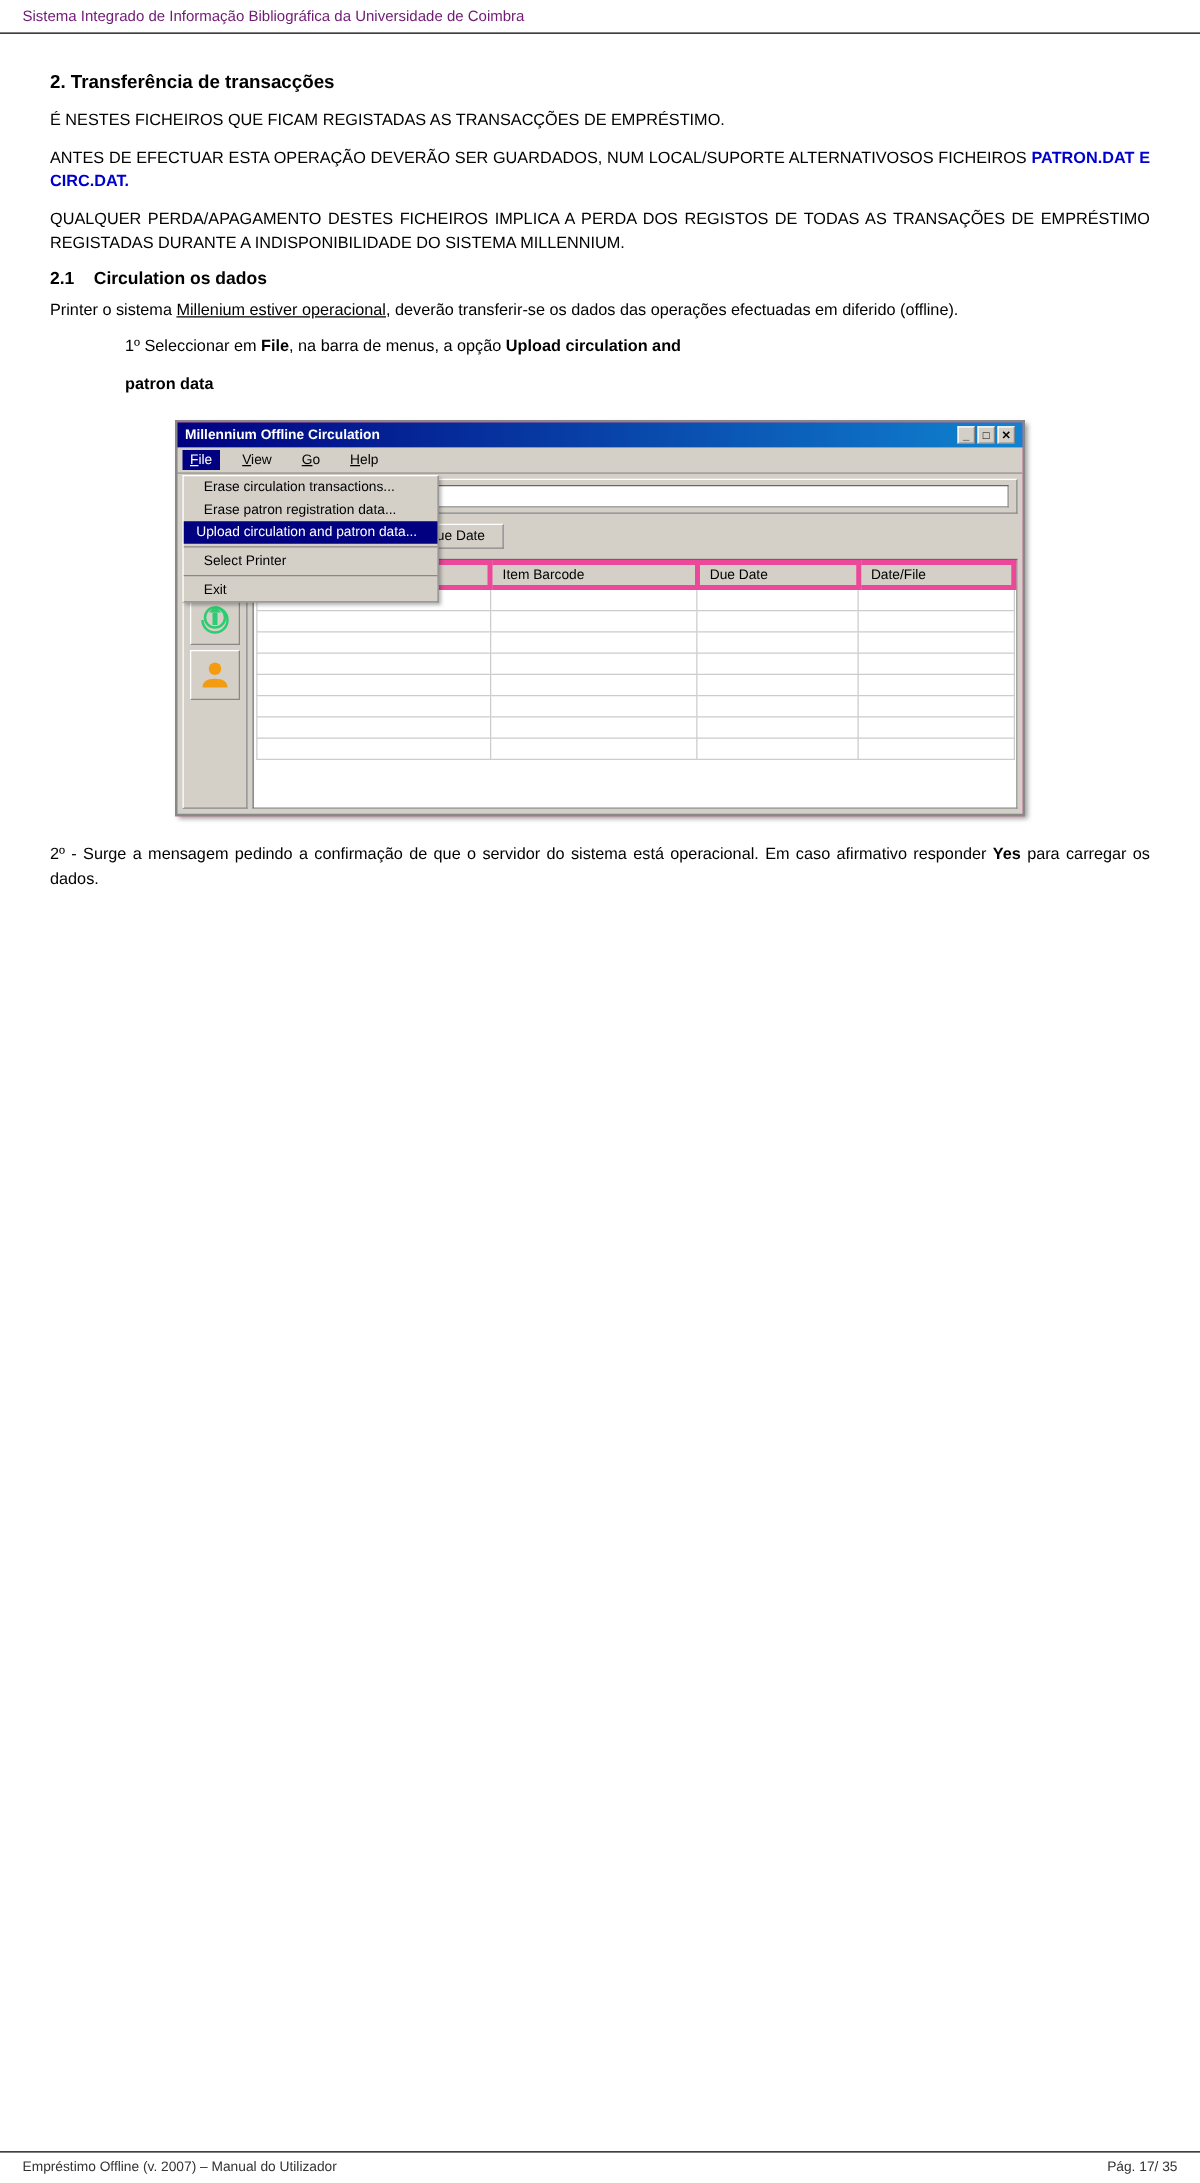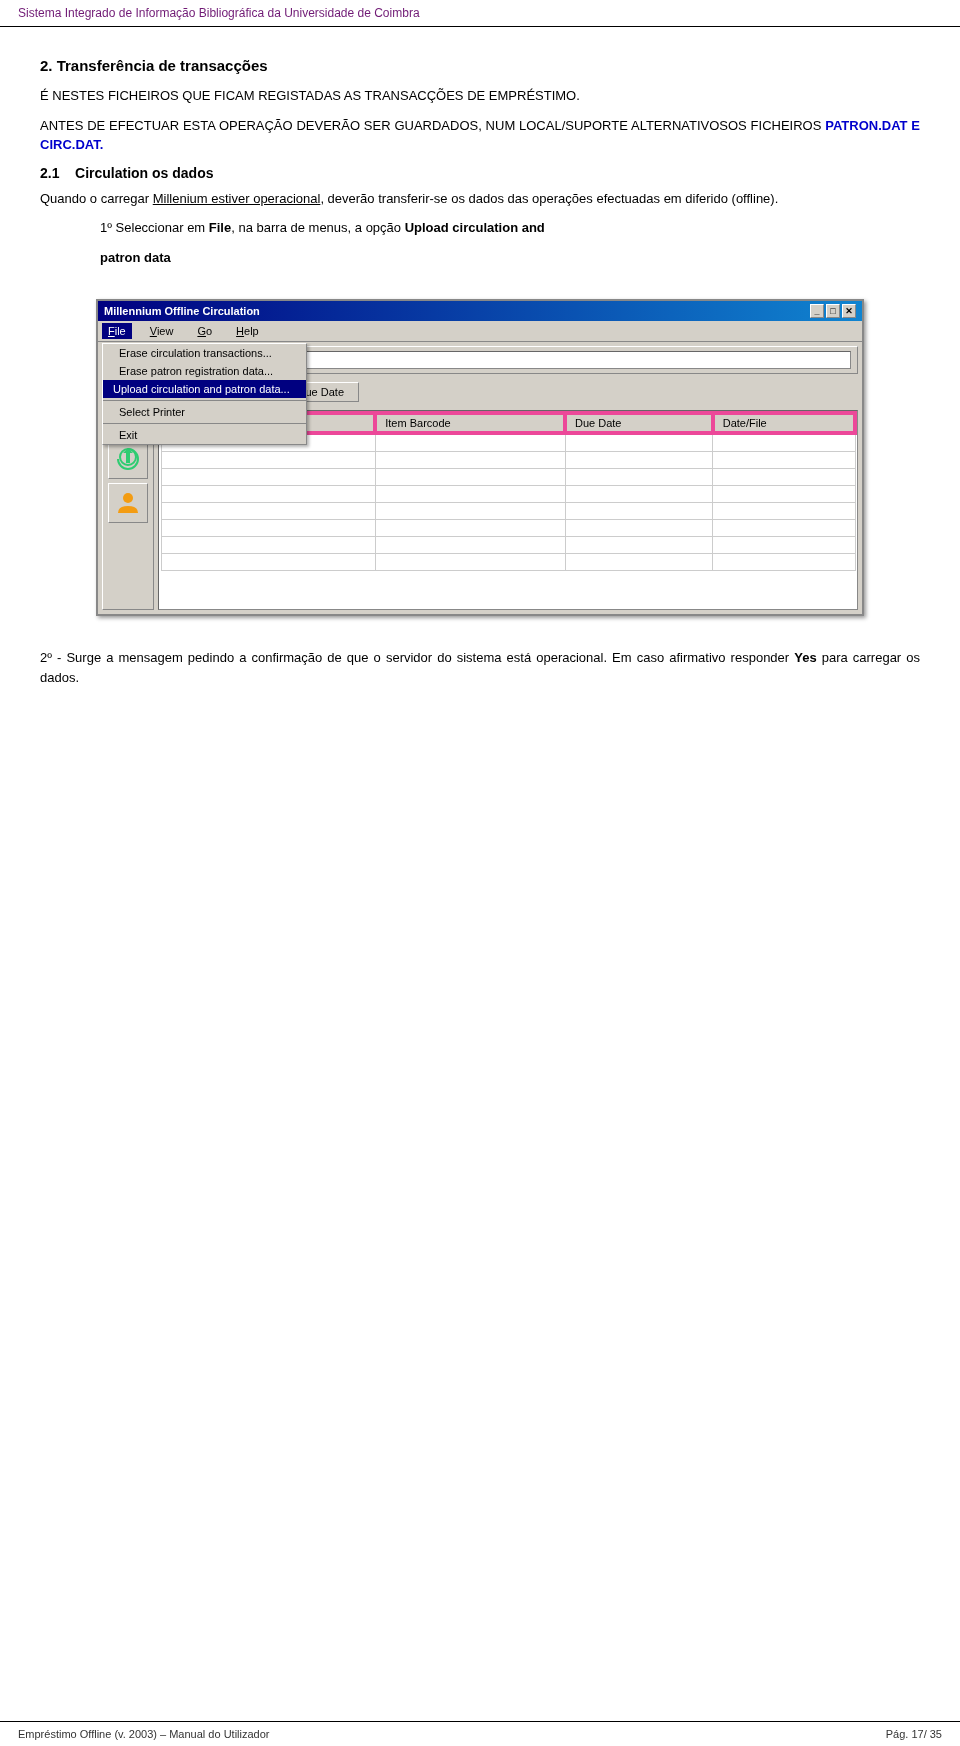--- a/index.html
+++ b/index.html
@@ -63,22 +63,22 @@
 
     .highlight-blue {
       color: #0000cc;
       font-weight: bold;
     }
 
     
     .app-window {
       border: 2px solid #888;
       background: #ec4899;
-      margin: 20px auto;
-      width: 768px;
+      margin: 8px auto;
+      width: 680px;
       font-size: 11px;
       font-family: 'Arial', sans-serif;
       box-shadow: 2px 2px 4px rgba(0,0,0,0.4);
     }
 
     .title-bar {
       background: linear-gradient(to right, #000080, #1084d0);
       color: white;
       padding: 3px 6px;
       display: flex;
@@ -311,28 +311,29 @@
 <div class="content">
 
   <h2>2.  Transferência de transacções</h2>
 
   <p>É NESTES FICHEIROS QUE FICAM REGISTADAS AS TRANSACÇÕES DE EMPRÉSTIMO.</p>
 
   <p>
     <span>ANTES DE EFECTUAR ESTA OPERAÇÃO DEVERÃO SER GUARDADOS, NUM LOCAL/SUPORTE ALTERNATIVOSOS FICHEIROS </span><span class="highlight-blue">PATRON.DAT E CIRC.DAT.</span>
   </p>
 
+  <p>QUALQUER PERDA/APAGAMENTO DESTES FICHEIROS IMPLICA A PERDA DOS REGISTOS DE TODAS AS TRANSAÇÕES DE EMPRÉSTIMO REGISTADAS DURANTE A INDISPONIBILIDADE DO SISTEMA MILLENNIUM.</p>
 
   <h3>
     <span>2.1</span>&nbsp;&nbsp;&nbsp;
     <span>Circulation os dados</span>
   </h3>
 
   <p>
-    <span>Quando o carregar </span><u>Millenium estiver operacional</u><span>, deverão transferir-se os dados das operações efectuadas em diferido  (offline).</span>
+    <span>Printer o sistema </span><u>Millenium estiver operacional</u><span>, deverão transferir-se os dados das operações efectuadas em diferido  (offline).</span>
   </p>
 
   <div class="indent-block">
     <p>
       <span>1º Seleccionar em </span><strong>File</strong><span>, na barra de menus, a opção </span><strong>Upload circulation and</strong>
     </p>
     <p>
       <strong>patron data</strong>
     </p>
   </div>
@@ -484,15 +485,15 @@
     </div>
   </div>
 
   <p>
     <span>2º - Surge a mensagem pedindo a confirmação de que o servidor do sistema está operacional. Em caso afirmativo responder </span><strong>Yes</strong><span> para carregar os dados.</span>
   </p>
 
 </div>
 
 <div class="page-footer">
-  <span>Empréstimo Offline (v. 2003) – Manual do Utilizador</span>
+  <span>Empréstimo Offline (v. 2007) – Manual do Utilizador</span>
   <span>Pág. 17/ 35</span>
 </div>
 
 </body></html>

